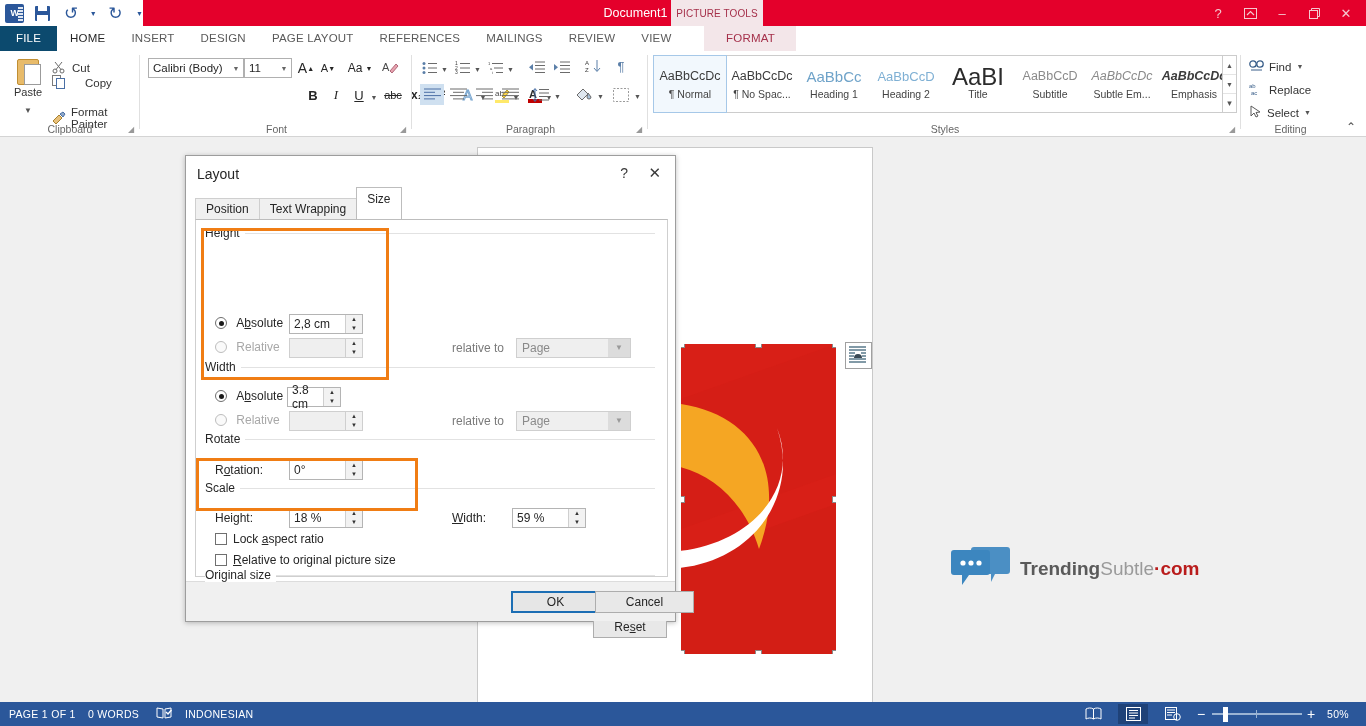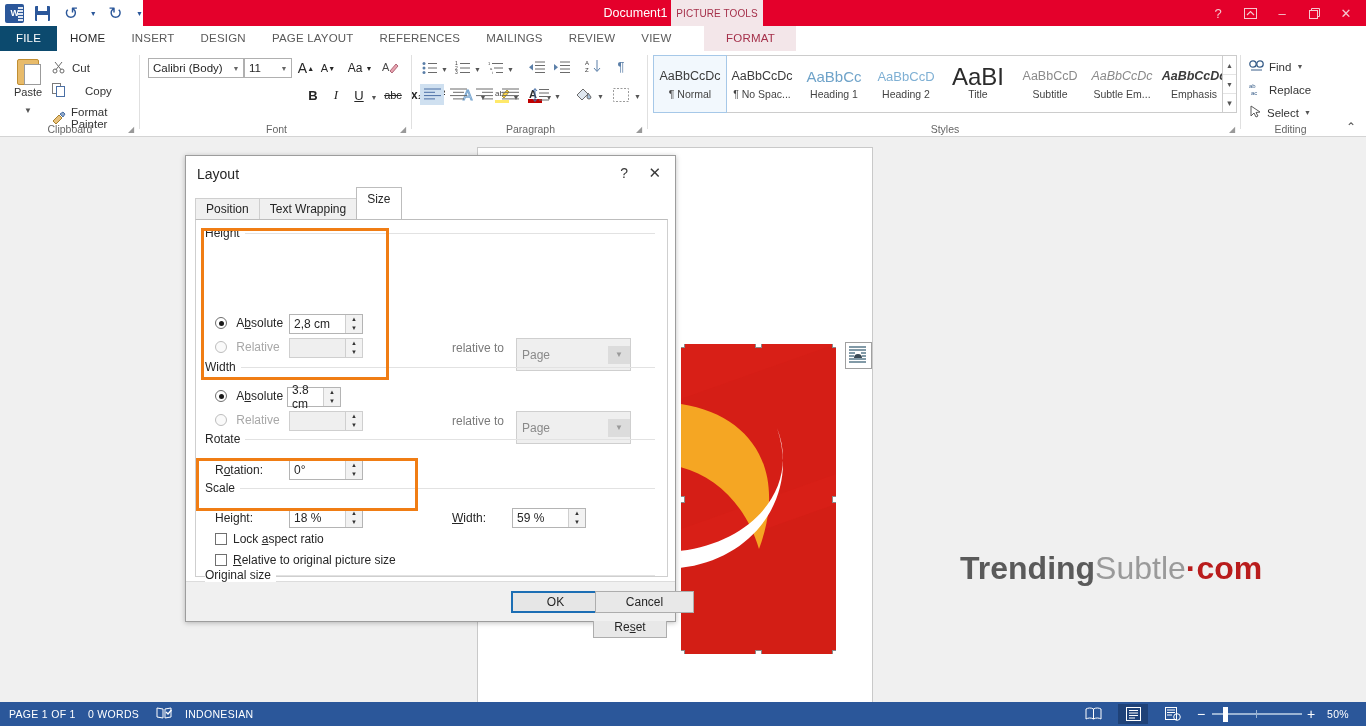--- a/index.html
+++ b/index.html
@@ -141,21 +141,21 @@
                    border-radius:50%; background:#1a1a1a; }
   .radio.dis{ border-color:#bdbdbd; background:#fafafa; }
   .spin{ position:absolute; height:20px; border:1px solid #b4b4b4; background:#fff;
          display:flex; align-items:center; font-size:12px; }
   .spin.dis{ background:#efefef; border-color:#cfcfcf; }
   .spin .v{ flex:1; padding-left:4px; }
   .spinbtns{ width:17px; height:18px; border-left:1px solid #cfcfcf; display:flex;
              flex-direction:column; background:#f2f2f2; }
   .spinbtns i{ flex:1; font-size:6px; line-height:8px; text-align:center; color:#333;
                font-style:normal; }
-  .combo{ position:absolute; height:33px; border:1px solid #cfcfcf; background:#efefef;
+  .combo{ position:absolute; height:20px; border:1px solid #cfcfcf; background:#efefef;
           display:flex; align-items:center; font-size:12px; color:#8a8a8a; }
   .combo .v{ flex:1; padding-left:5px; }
   .combo .ar{ width:22px; text-align:center; background:#dcdcdc; color:#9a9a9a; font-size:8px;
               height:18px; line-height:18px; }
   .lbl{ position:absolute; font-size:12px; color:#262626; }
   .lbl.gray{ color:#7a7a7a; }
   .chk{ width:12px; height:12px; border:1px solid #6f6f6f; background:#fff; display:inline-block;
         vertical-align:-2px; margin-right:6px; }
   .hl{ position:absolute; border:3px solid #f07d14; z-index:5; pointer-events:none; }
   .btn{ position:absolute; height:22px; border:1px solid #adadad; background:#e8e8e8;
@@ -242,21 +242,21 @@
     <div class="cbitem" style="top:9px;">
       <span class="cbicon">
         <svg width="14" height="14" viewBox="0 0 14 14">
             <circle cx="3" cy="11" r="2" fill="none" stroke="#6b6b6b"></circle>
             <circle cx="10" cy="11" r="2" fill="none" stroke="#6b6b6b"></circle>
             <path d="M3.8 9.8 L10 2 M9.2 9.8 L3 2" stroke="#6b6b6b" fill="none"></path>
           </svg>
       </span>
       <span>Cut</span>
     </div>
-    <div class="cbitem" style="top:32px;gap:18px;">
+    <div class="cbitem" style="top:24px;gap:18px;">
       <span class="cbicon">
         <svg width="14" height="14" viewBox="0 0 14 14">
             <rect x="0.5" y="0.5" width="8" height="10" fill="#fff" stroke="#7a7a7a"></rect>
             <rect x="4.5" y="3.5" width="8" height="10" fill="#fff" stroke="#4a6fa5"></rect>
           </svg>
       </span>
       <span>Copy</span>
     </div>
     <div class="cbitem" style="top:55px;">
       <span class="cbicon">
@@ -530,21 +530,21 @@
     </div>
 
     <div id="watermark" style="left:473px;top:393px;">
       <svg width="60" height="48" viewBox="0 0 60 48">
         <path d="M20 2 H56 A3 3 0 0 1 59 5 V26 A3 3 0 0 1 56 29 H44 L40 37 V29 H23 A3 3 0 0 1 20 26 V5 A3 3 0 0 1 23 2 Z" fill="#4b8fc4"></path>
         <path d="M3 5 H36 A3 3 0 0 1 39 8 V27 A3 3 0 0 1 36 30 H18 L11 40 V30 H3 A3 3 0 0 1 0 27 V8 A3 3 0 0 1 3 5 Z" fill="#3c86bf"></path>
         <circle cx="12" cy="18" r="2.6" fill="#fff"></circle>
           <circle cx="20" cy="18" r="2.6" fill="#fff"></circle>
           <circle cx="28" cy="18" r="2.6" fill="#fff"></circle>
       </svg>
-      <div style="display:flex;align-items:baseline;font-size:32px;">
+      <div style="display:flex;align-items:baseline;font-size:19px;">
         <span style="color:#5a5a5a;font-weight:bold;">Trending</span>
           <span style="color:#9a9a9a;">Subtle</span>
           <span style="color:#b91c1c;font-weight:bold;">·com</span>
       </div>
     </div>
   </div>
 
   <div id="layoutbtn">
     <svg width="23" height="23" viewBox="0 0 23 23">
       <path d="M3 4h17M3 7h17M3 10h6M15 10h5M3 13h5M16 13h4M3 16h17M3 19h17" stroke="#5a7a8a" stroke-width="1.3"></path>

